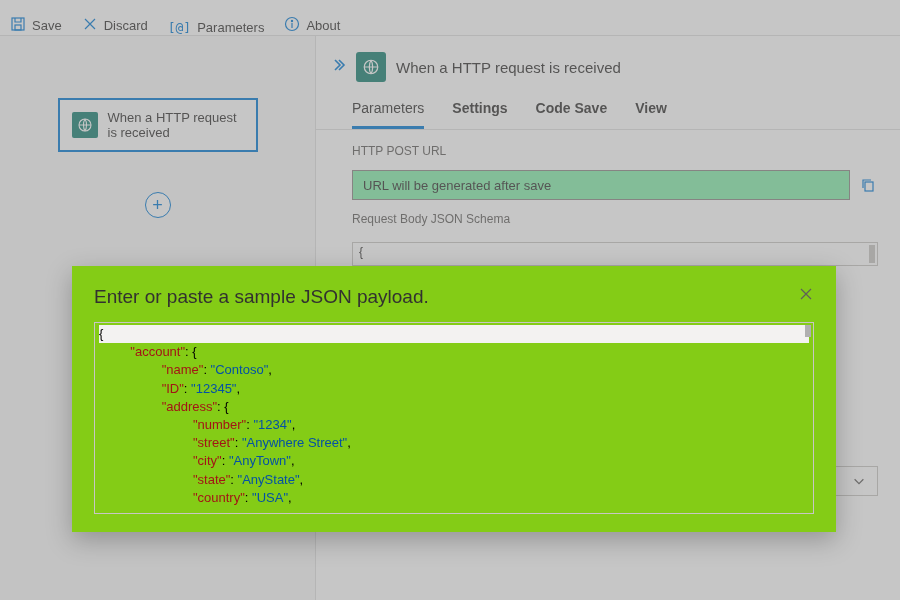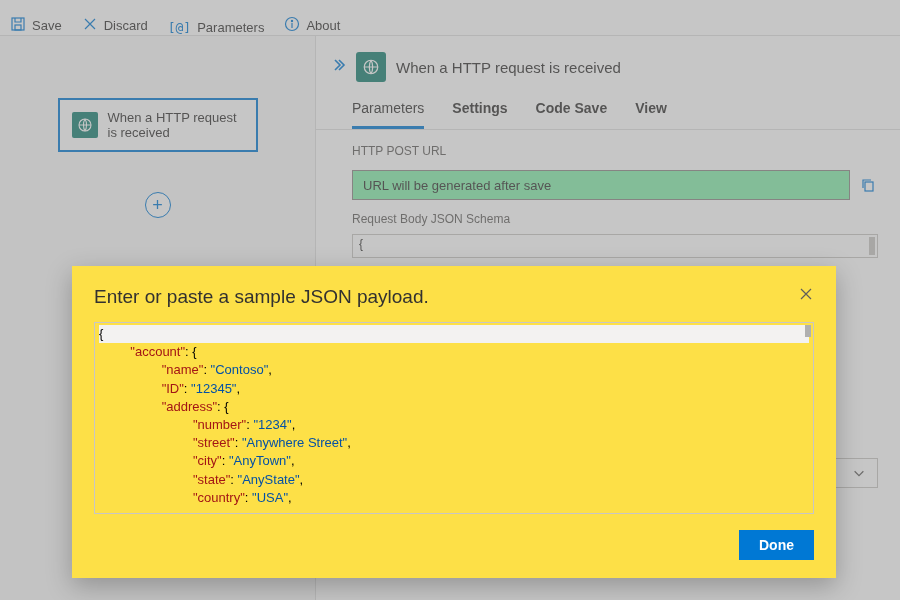--- a/index.html
+++ b/index.html
@@ -25,31 +25,31 @@
   .right-title { font-size: 15px; color: #323130; }
 
   .tabs { display: flex; gap: 28px; padding: 18px 0 0 36px; font-size: 14px; border-bottom: 1px solid #e0e0e0; }
   .tab { padding-bottom: 10px; cursor: pointer; color: #323130; font-weight: bold; }
   .tab.active { border-bottom: 3px solid #0078d4; font-weight: 400; }
 
   .form-area { padding: 14px 22px 0 36px; font-size: 12px; color: #605e5c; }
   .field-row { display: flex; align-items: center; gap: 8px; margin-bottom: 12px; }
   .url-box { flex: 1; border: 1px solid #8a8886; background: #86efac; height: 30px; display: flex; align-items: center; padding: 0 10px; font-size: 13px; color: #323130; }
   .copy-btn { width: 20px; height: 20px; color: #0078d4; cursor: pointer; display: flex; align-items: center; justify-content: center; }
-  .schema-label { margin-bottom: 8px; display: block; }
+  .schema-label { margin-bottom: 16px; display: block; }
   .schema-box { border: 1px solid #c8c6c4; height: 24px; padding: 2px 6px; font-family: Consolas, monospace; font-size: 12px; color: #323130; background: #fff; position: relative; }
   .schema-box::after { content: ""; position: absolute; right: 2px; top: 2px; bottom: 2px; width: 6px; background: #c8c6c4; }
   .add-param-box { border: 1px solid #c8c6c4; height: 30px; margin-top: 200px; display: flex; align-items: center; justify-content: flex-end; padding-right: 6px; width: 100%; }
   .add-param-chev { width: 24px; height: 24px; display: flex; align-items: center; justify-content: center; color: #605e5c; }
 
   
   .overlay { position: absolute; inset: 0; background: rgba(128,128,128,0.45); }
 
   
-  .dialog { position: absolute; left: 72px; top: 266px; width: 764px; background: #fde047; box-shadow: 0 8px 24px rgba(0,0,0,0.25); padding: 20px 22px 18px 22px; display: flex; flex-direction: column; }
+  .dialog { position: absolute; left: 72px; top: 266px; width: 764px; background: #84cc16; box-shadow: 0 8px 24px rgba(0,0,0,0.25); padding: 20px 22px 18px 22px; display: flex; flex-direction: column; }
   .dialog-title { font-size: 19px; font-weight: 400; color: #323130; margin-bottom: 14px; }
   .dialog-close { position: absolute; top: 20px; right: 20px; width: 18px; height: 18px; cursor: pointer; color: #605e5c; }
   .json-editor { border: 1px solid #c8c6c4; height: 192px; font-family: Consolas, monospace; font-size: 13px; padding: 2px 4px; overflow: hidden; position: relative; white-space: pre; line-height: 1.4; }
   .json-editor .scroll-stub { position: absolute; right: 2px; top: 2px; width: 6px; height: 12px; background: #b0b0b0; }
   .json-editor .firstline { background: #f3f2f1; display: inline-block; width: 100%; }
   .k { color: #a31515; }
   .s { color: #0451a5; }
   .p { color: #000; }
   .dialog-footer { display: flex; justify-content: flex-end; margin-top: 16px; }
   .done-btn { background: #0078d4; color: #fff; border: none; font-size: 14px; font-weight: 600; padding: 7px 20px; cursor: pointer; }
@@ -176,16 +176,13 @@
         <span class="k">"address"</span><span class="p">: {</span>
             <span class="k">"number"</span><span class="p">: </span><span class="s">"1234"</span><span class="p">,</span>
             <span class="k">"street"</span><span class="p">: </span><span class="s">"Anywhere Street"</span><span class="p">,</span>
             <span class="k">"city"</span><span class="p">: </span><span class="s">"AnyTown"</span><span class="p">,</span>
             <span class="k">"state"</span><span class="p">: </span><span class="s">"AnyState"</span><span class="p">,</span>
             <span class="k">"country"</span><span class="p">: </span><span class="s">"USA"</span><span class="p">,</span>
 
     <div class="scroll-stub"></div>
   </div>
 
-  <div class="dialog-footer">
-    <button class="done-btn">Done</button>
-  </div>
 </div>
 
 </body></html>

